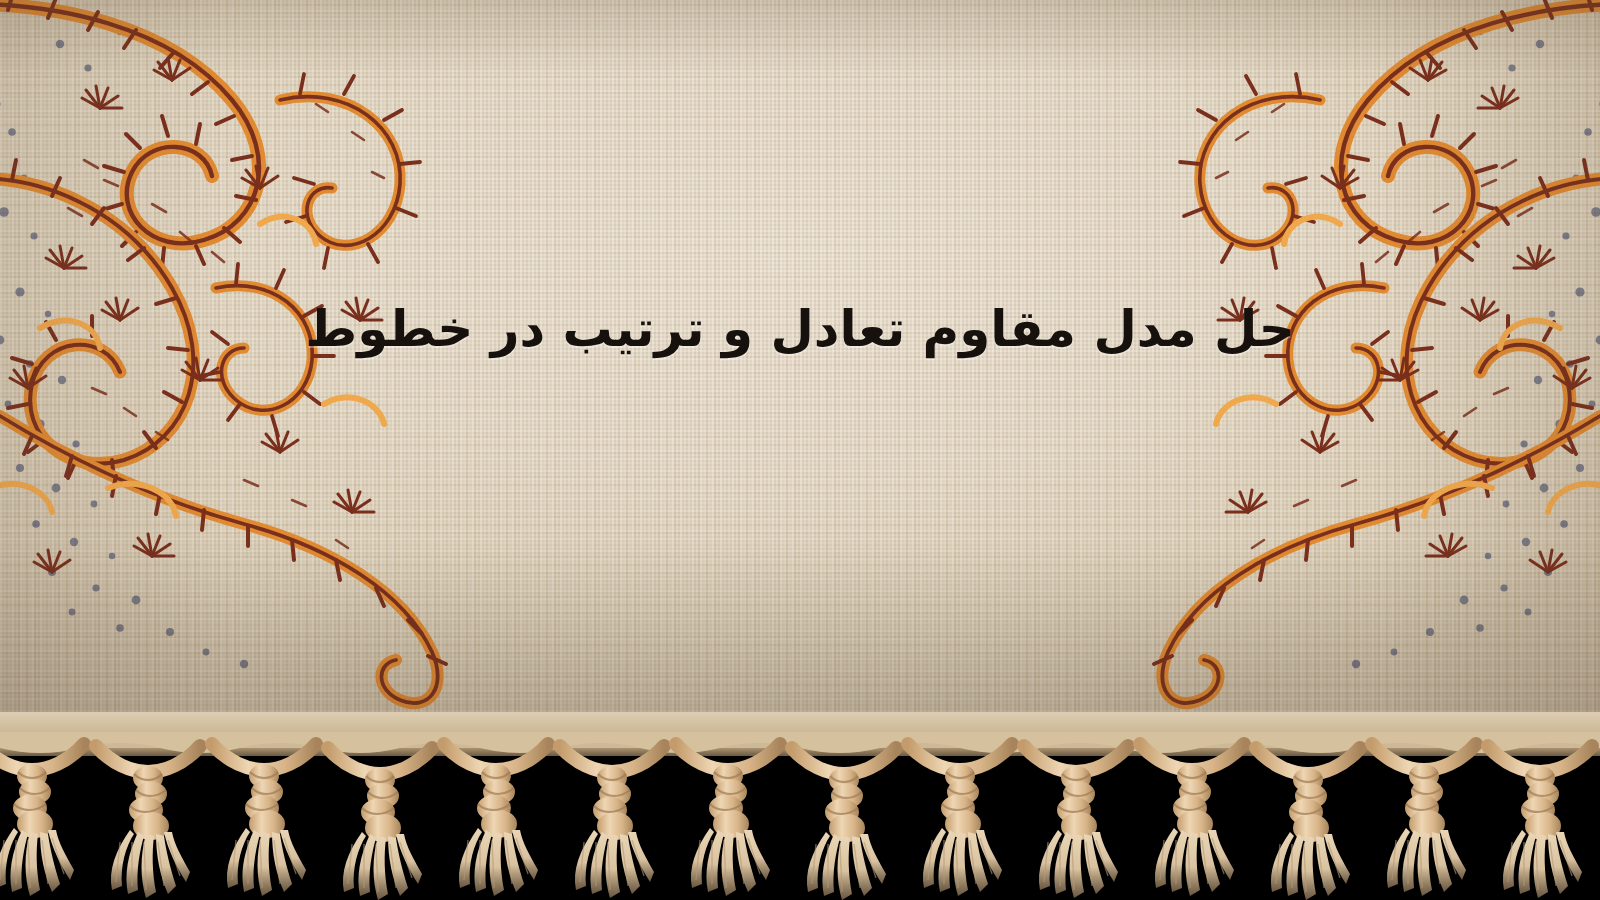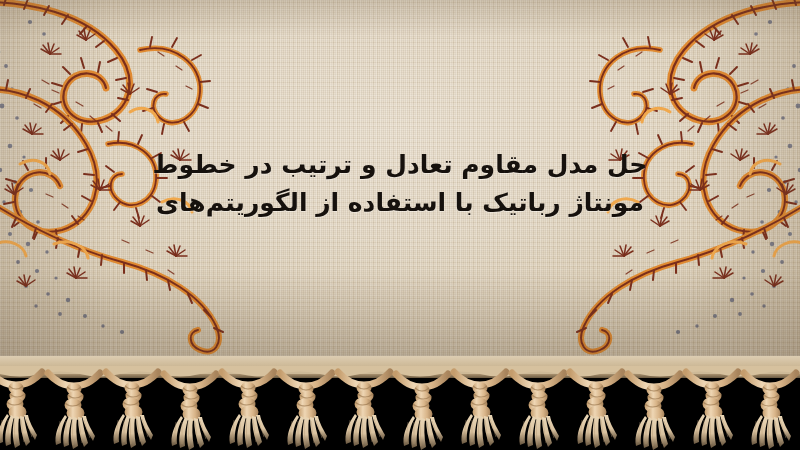--- a/index.html
+++ b/index.html
@@ -630,21 +630,20 @@
           </g>
         </g>
       </svg>
     </div>
 
     <div class="clothshade"></div>
   </div>
 
   <div class="titleblock">
     <span class="tline">حل مدل مقاوم تعادل و ترتیب در خطوط</span>
-    <span class="tline">مونتاژ رباتیک با استفاده از الگوریتم‌های</span>
   </div>
 
   <div class="hem"></div>
 
   <div class="fringe">
     <svg viewBox="0 0 800 84" preserveAspectRatio="none" xmlns="http://www.w3.org/2000/svg" aria-hidden="true">
       <defs>
         <linearGradient id="cordg" x1="0" y1="0" x2="1" y2="0">
           <stop offset="0%" stop-color="#c49c6c"></stop>
           <stop offset="35%" stop-color="#eed6b4"></stop>

